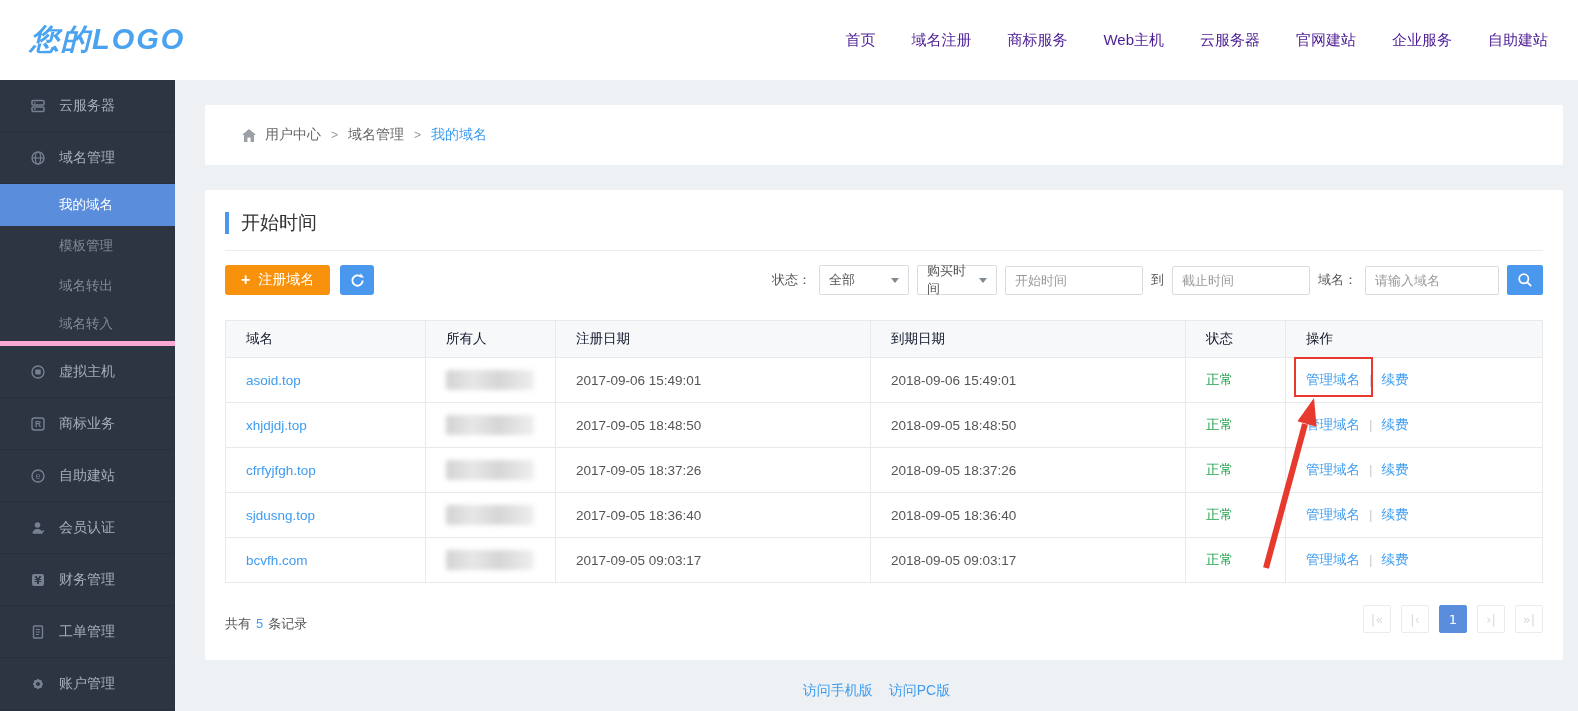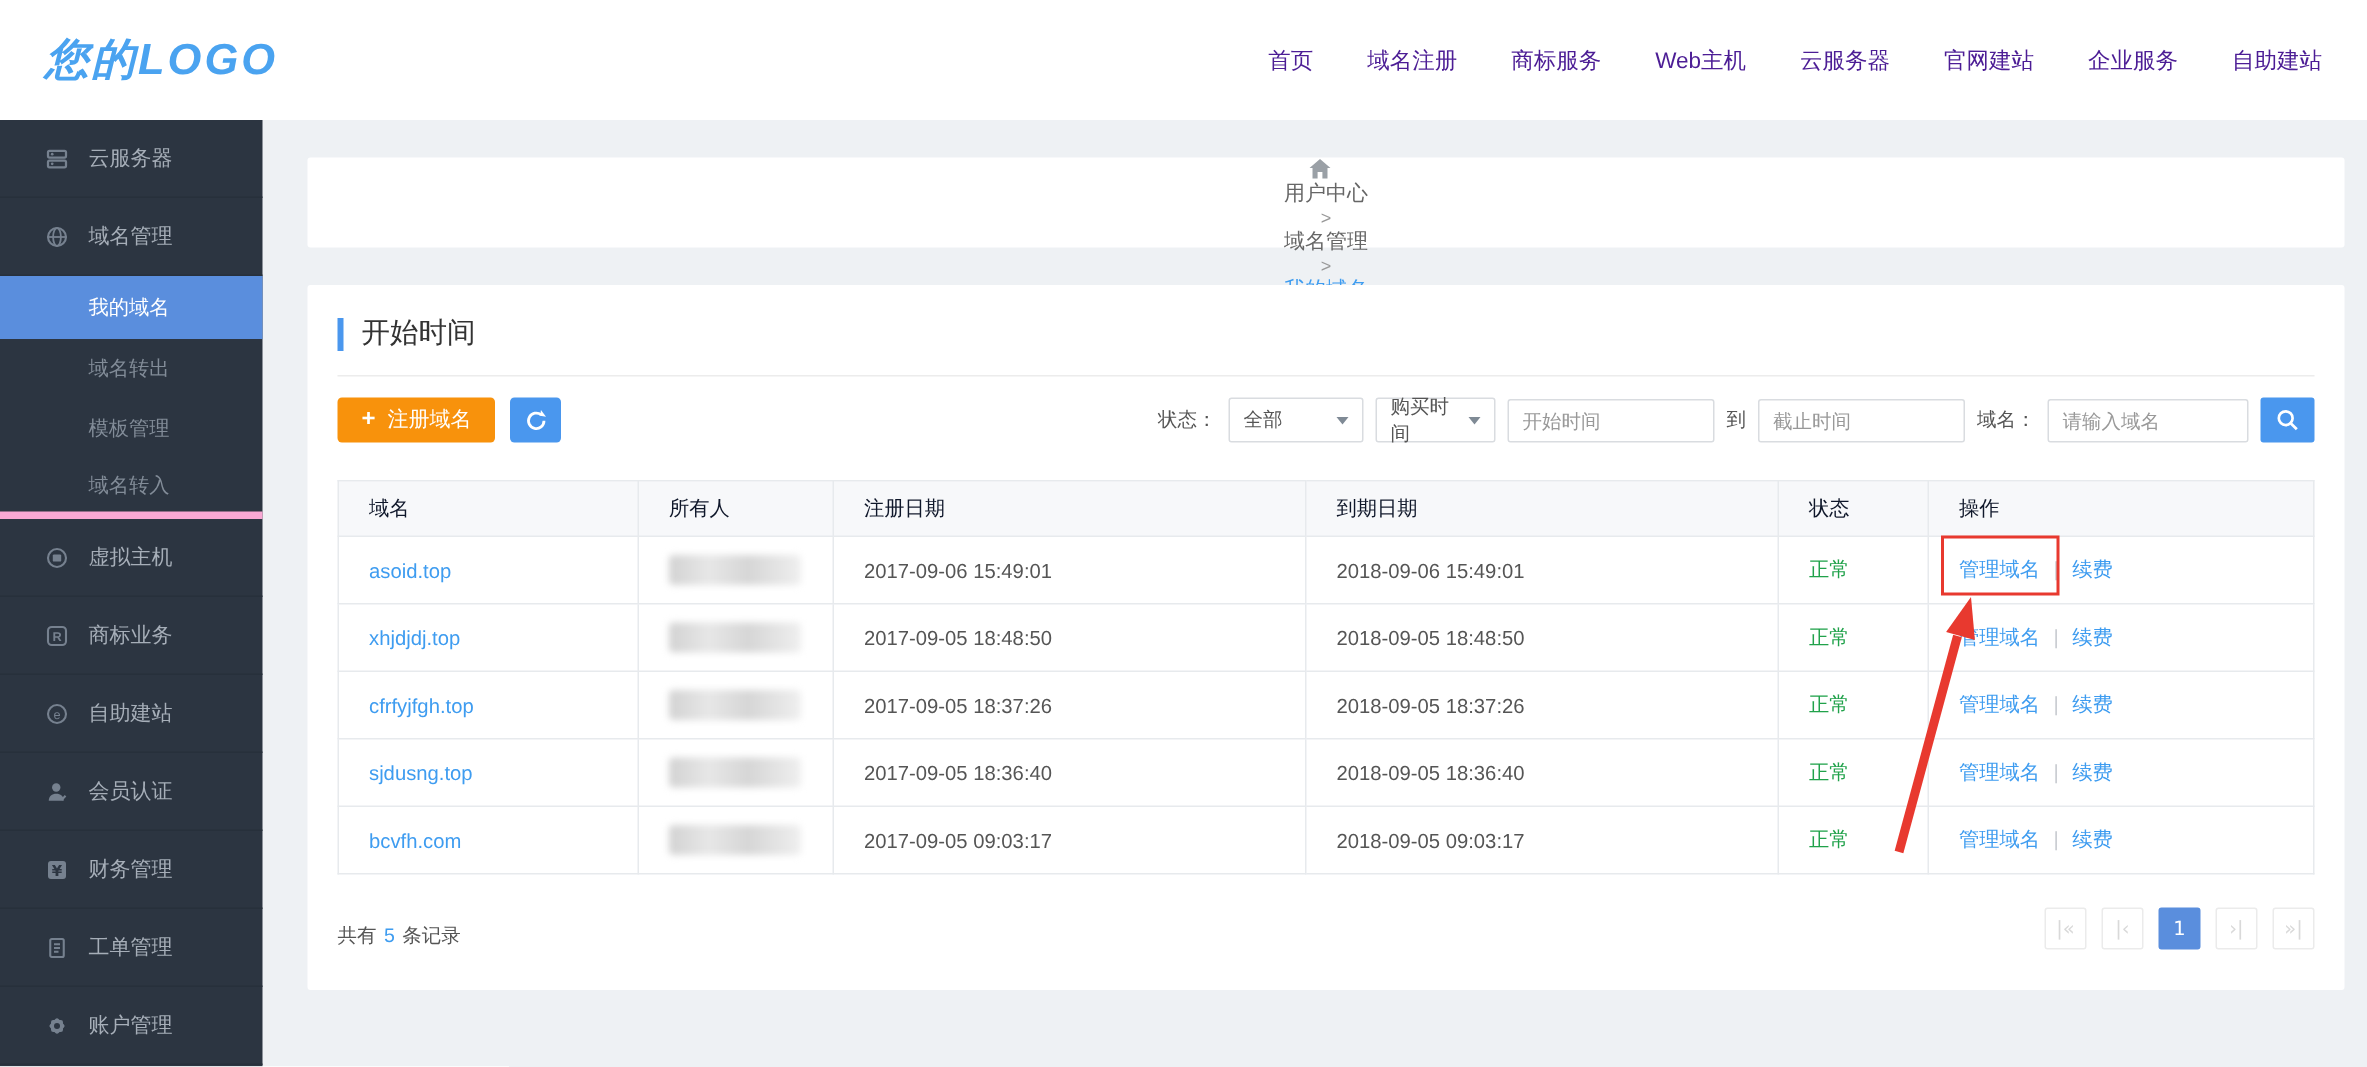--- a/index.html
+++ b/index.html
@@ -20,21 +20,21 @@
   .side-item .sicon { width:16px; height:16px; margin-right:13px; display:inline-flex; flex:none; }
   .side-sub { height:40px; display:flex; align-items:center; padding-left:59px; color:#828c98;
               font-size:13.5px; cursor:pointer; }
   .side-sub.active { height:42px; background:#5a8edd; color:#fff; }
   .side-sub.last { border-bottom:5px solid #f9a8d4; }
 
   
   .content { position:absolute; left:175px; top:80px; right:0; bottom:0; }
   .card { position:absolute; left:30px; width:1358px; background:#fff; border-radius:2px; }
 
-  .breadcrumb-card { top:25px; height:60px; display:flex; align-items:center; padding:0 36px; font-size:14px; color:#666;flex-direction:column; }
+  .breadcrumb-card { top:25px; height:60px; display:flex; align-items:center; padding:0 36px; font-size:14px; color:#666; }
   .breadcrumb-card .hicon { display:inline-flex; margin-right:8px; }
   .crumb { color:#666; text-decoration:none; cursor:pointer; }
   .crumb-sep { color:#999; margin:0 10px; font-size:12px; }
   .crumb-active { color:#3e9cf0; }
 
   .main-card { top:110px; height:470px; padding:20px; }
   .title-wrap { padding:2px 0 16px; border-bottom:1px solid #ececec; }
   .page-title { font-size:19px; color:#333; border-left:4px solid #4a97ee; padding-left:12px; line-height:22px; }
 
   .toolbar { display:flex; align-items:center; margin-top:14px; height:30px; }
@@ -119,24 +119,24 @@
             <ellipse cx="8" cy="8" rx="2.6" ry="6" fill="none" stroke="#76818f" stroke-width="1.2"></ellipse>
             <line x1="2" y1="8" x2="14" y2="8" stroke="#76818f" stroke-width="1.2"></line>
           </svg>
       </span>
       <span>域名管理</span>
     </div>
     <div class="side-sub active">
       <span>我的域名</span>
     </div>
     <div class="side-sub">
+      <span>模板管理</span>
+    </div>
+    <div class="side-sub">
       <span>域名转出</span>
-    </div>
-    <div class="side-sub">
-      <span>模板管理</span>
     </div>
     <div class="side-sub last">
       <span>域名转入</span>
     </div>
     <div class="side-item">
       <span class="sicon">
         <svg width="16" height="16" viewBox="0 0 16 16">
             <circle cx="8" cy="8" r="6" fill="none" stroke="#76818f" stroke-width="1.4"></circle>
             <rect x="5.2" y="5.6" width="5.6" height="4.8" rx="0.8" fill="#76818f"></rect>
           </svg>
@@ -341,20 +341,24 @@
         <div class="pagination">
           <button class="pg">|«</button>
           <button class="pg">|‹</button>
           <button class="pg active">1</button>
           <button class="pg">›|</button>
           <button class="pg">»|</button>
         </div>
       </div>
     </div>
 
+    <div class="site-footer">
+      <a>访问手机版</a>
+      <a>访问PC版</a>
+    </div>
   </main>
 
   <svg class="annotation" width="1578" height="711" viewBox="0 0 1578 711">
     <rect x="1295" y="358" width="77" height="38" fill="none" stroke="#e8392f" stroke-width="2"></rect>
     <line x1="1266" y1="568" x2="1305" y2="424" stroke="#e8392f" stroke-width="6"></line>
     <polygon points="1314,398 1316.6,426.7 1297.4,421.3" fill="#e8392f"></polygon>
   </svg>
 
 </div>
 

